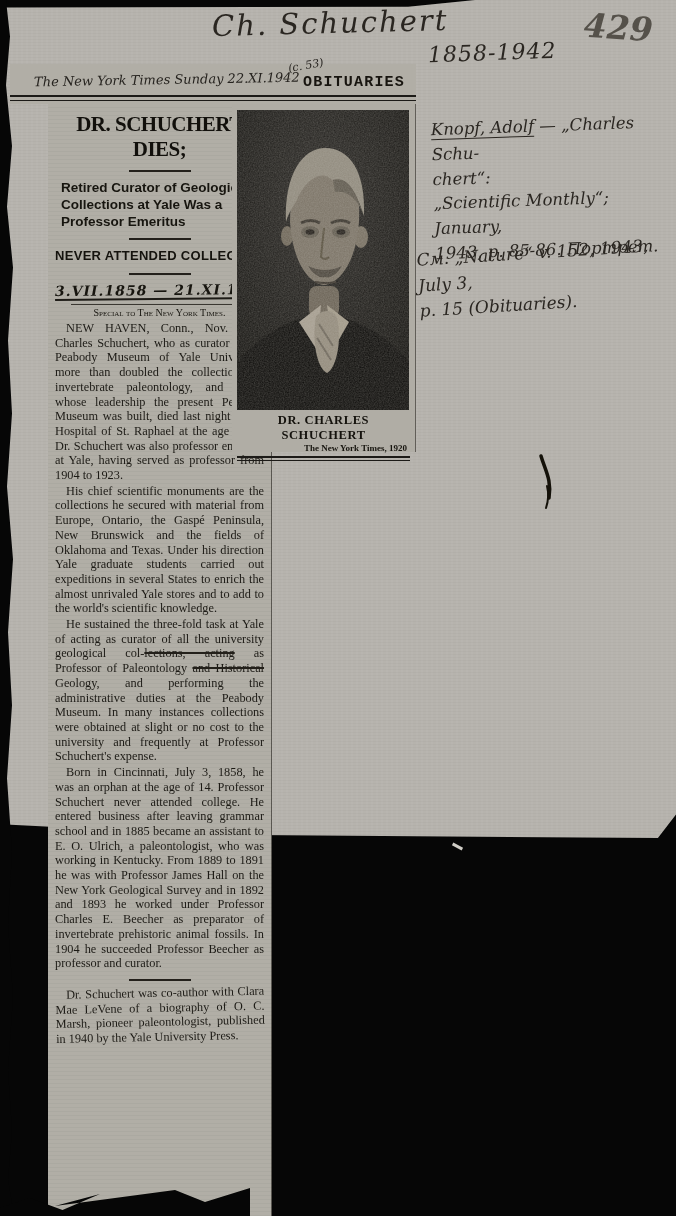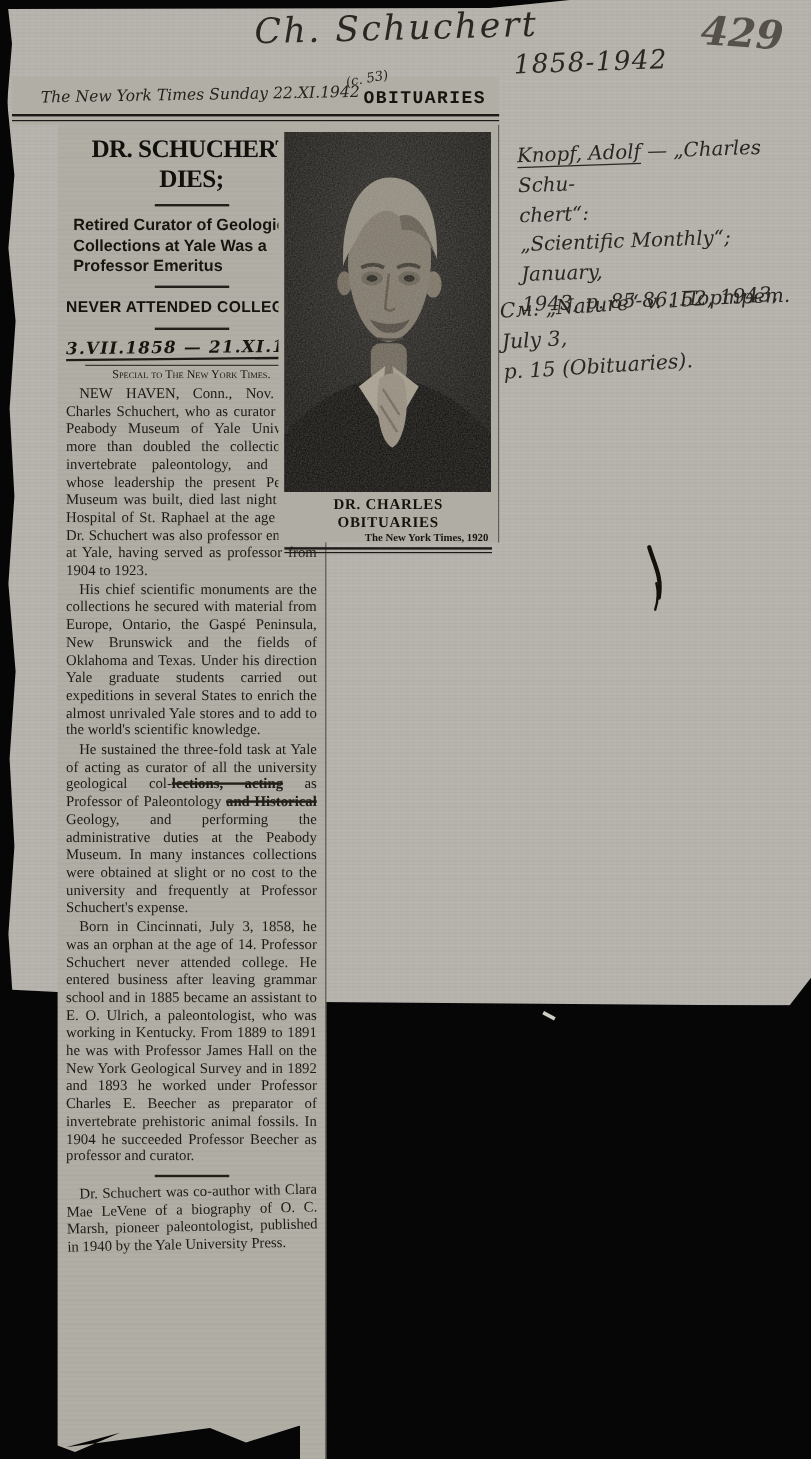--- a/index.html
+++ b/index.html
@@ -33,21 +33,21 @@
     text-align:left;color:#17150f;margin:0 6px;}
   .subhead{font-family:"Liberation Sans",sans-serif;font-weight:bold;font-size:13px;line-height:18px;
     text-align:left;letter-spacing:.3px;color:#15130e;margin:0;}
   .hw-dates{display:table;margin:3px auto 1px;font-family:"DejaVu Serif",serif;font-style:italic;
     font-weight:bold;font-size:14px;letter-spacing:1px;color:#17150f;border-bottom:2px solid #1d1b16;
     transform:rotate(-0.6deg);white-space:nowrap;}
   .credit{font-family:"Liberation Serif",serif;font-variant:small-caps;font-weight:normal;font-size:10px;
     text-align:center;color:#17150f;margin:0 0 3px;}
   .body-p{font-family:"Liberation Serif",serif;font-size:12.3px;line-height:14.7px;text-align:justify;
     text-indent:11px;color:#1c1a15;margin:0 0 1px;}
-  .struck{text-decoration:line-through;text-decoration-thickness:2px;text-decoration-color:#23201a;font-weight:bold;}
+  .struck{text-decoration:line-through;text-decoration-thickness:2px;text-decoration-color:#23201a;}
   .tail{transform:rotate(-1.2deg);transform-origin:left top;}
   
   .photo-block{position:absolute;left:232px;top:104px;width:184px;height:348px;background:#b0ada5;
     border-right:1px solid rgba(32,29,25,.55);box-sizing:border-box;padding:6px 5px 0;z-index:2;}
   .photo-frame{width:172px;height:300px;background:#14130f;overflow:hidden;}
   .photo-caption{font-family:"Liberation Serif",serif;font-weight:bold;font-size:12.5px;letter-spacing:.6px;
     text-align:center;color:#14120d;margin-top:3px;}
   .photo-credit{font-family:"Liberation Serif",serif;font-weight:bold;font-size:9px;text-align:right;
     color:#17150f;padding-right:3px;}
   .caption-rules .r1{height:2px;background:#1c1a17;margin-top:3px;}
@@ -143,21 +143,21 @@
         <path d="M64 113 Q74 108 83 113" stroke="#38332b" stroke-width="3" fill="none"></path>
         <path d="M94 113 Q104 108 113 113" stroke="#38332b" stroke-width="3" fill="none"></path>
         <ellipse cx="73" cy="122" rx="4.5" ry="2.8" fill="#221e19"></ellipse>
         <ellipse cx="104" cy="122" rx="4.5" ry="2.8" fill="#221e19"></ellipse>
         <path d="M87 118 L84 147 Q88 151 92 147" stroke="#58503f" stroke-width="2" fill="none"></path>
         <path d="M71 156 Q88 164 105 156 Q97 169 88 167 Q79 169 71 156 Z" fill="#4c463d"></path>
         <path d="M78 172 Q88 174 99 172" stroke="#3a342c" stroke-width="2" fill="none"></path>
         <rect width="172" height="300" filter="url(#grain)"></rect>
       </svg>
     </div>
-    <div class="photo-caption">DR. CHARLES OBITUARIES</div>
+    <div class="photo-caption">DR. CHARLES SCHUCHERT</div>
     <div class="photo-credit">The New York Times, 1920</div>
     <div class="caption-rules">
       <div class="r1"></div>
         <div class="r2"></div>
     </div>
   </div>
 
   <div class="hw citation1">
     <span class="underlined">Knopf, Adolf</span><span> — „Charles Schu-</span><br>
     <span>chert“:</span><br>

